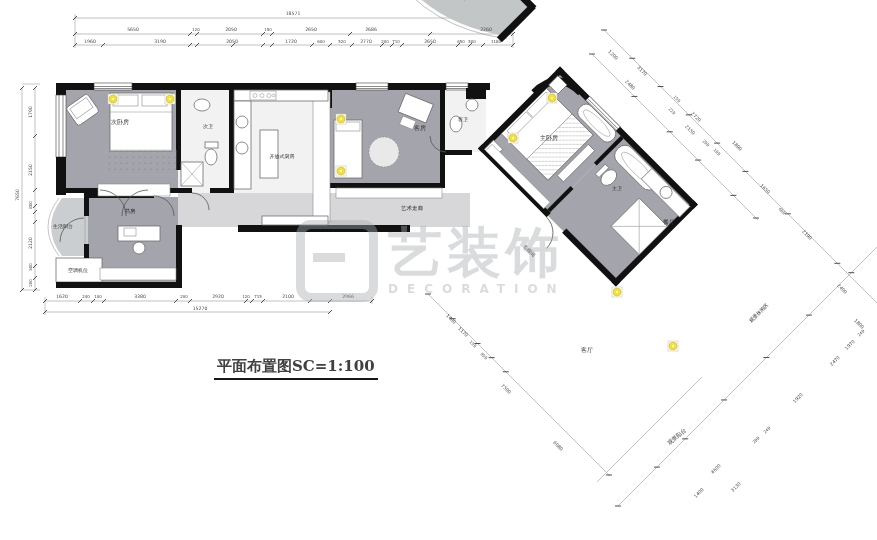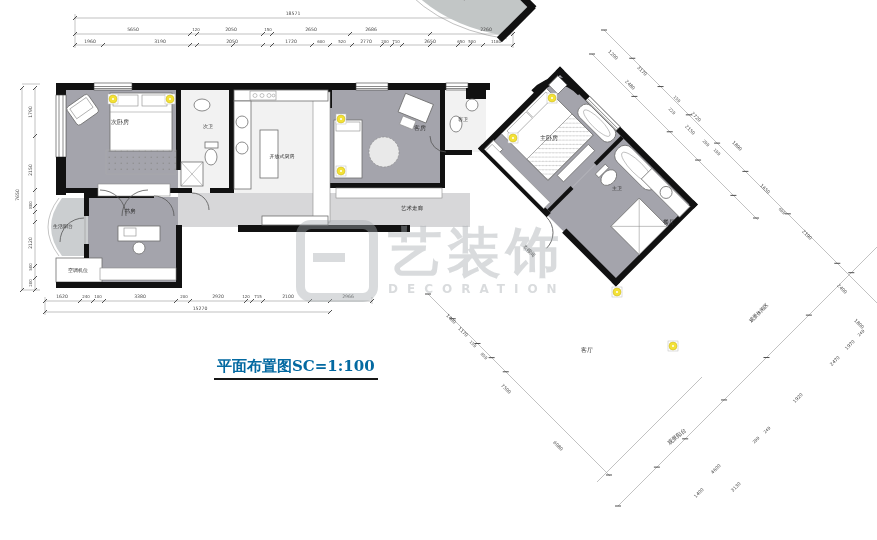--- a/index.html
+++ b/index.html
@@ -20,21 +20,21 @@
   .win{fill:#fff;stroke:#3c3c3c;stroke-width:.6;}
   .winl{stroke:#3c3c3c;stroke-width:.6;}
   .thin{stroke:#888;stroke-width:.5;fill:none;}
   .dim{stroke:#a8a8a8;stroke-width:.7;fill:none;}
   .tick{stroke:#3c3c3c;stroke-width:.9;}
   text.rlbl{fill:#2e2e2e;}
   text.dlbl{fill:#4a4a4a;}
   
   #title-block{position:absolute;left:214px;top:356px;}
   #title-block .t{font-family:"DejaVu Serif","Liberation Serif",serif;font-weight:bold;
-    font-size:15px;color:#0369a1;border-bottom:2.5px solid #161616;padding:0 3px 3px 3px;}
+    font-size:15px;color:#404040;border-bottom:2.5px solid #161616;padding:0 3px 3px 3px;}
   
   #watermark{position:absolute;left:296px;top:220px;display:flex;align-items:center;gap:10px;
     color:#a6acb0;opacity:.42;pointer-events:none;}
   .wm-logo{width:64px;height:64px;border:9px solid currentColor;border-radius:15px;position:relative;}
   .wm-logo::after{content:"";position:absolute;left:8px;top:24px;width:32px;height:9px;background:currentColor;}
   .wm-cn{font-size:54px;font-weight:bold;letter-spacing:5px;line-height:1;white-space:nowrap;}
   .wm-en{font-size:12px;font-weight:bold;letter-spacing:9px;margin-top:2px;white-space:nowrap;}
 </style>
 </head>
 <body>

